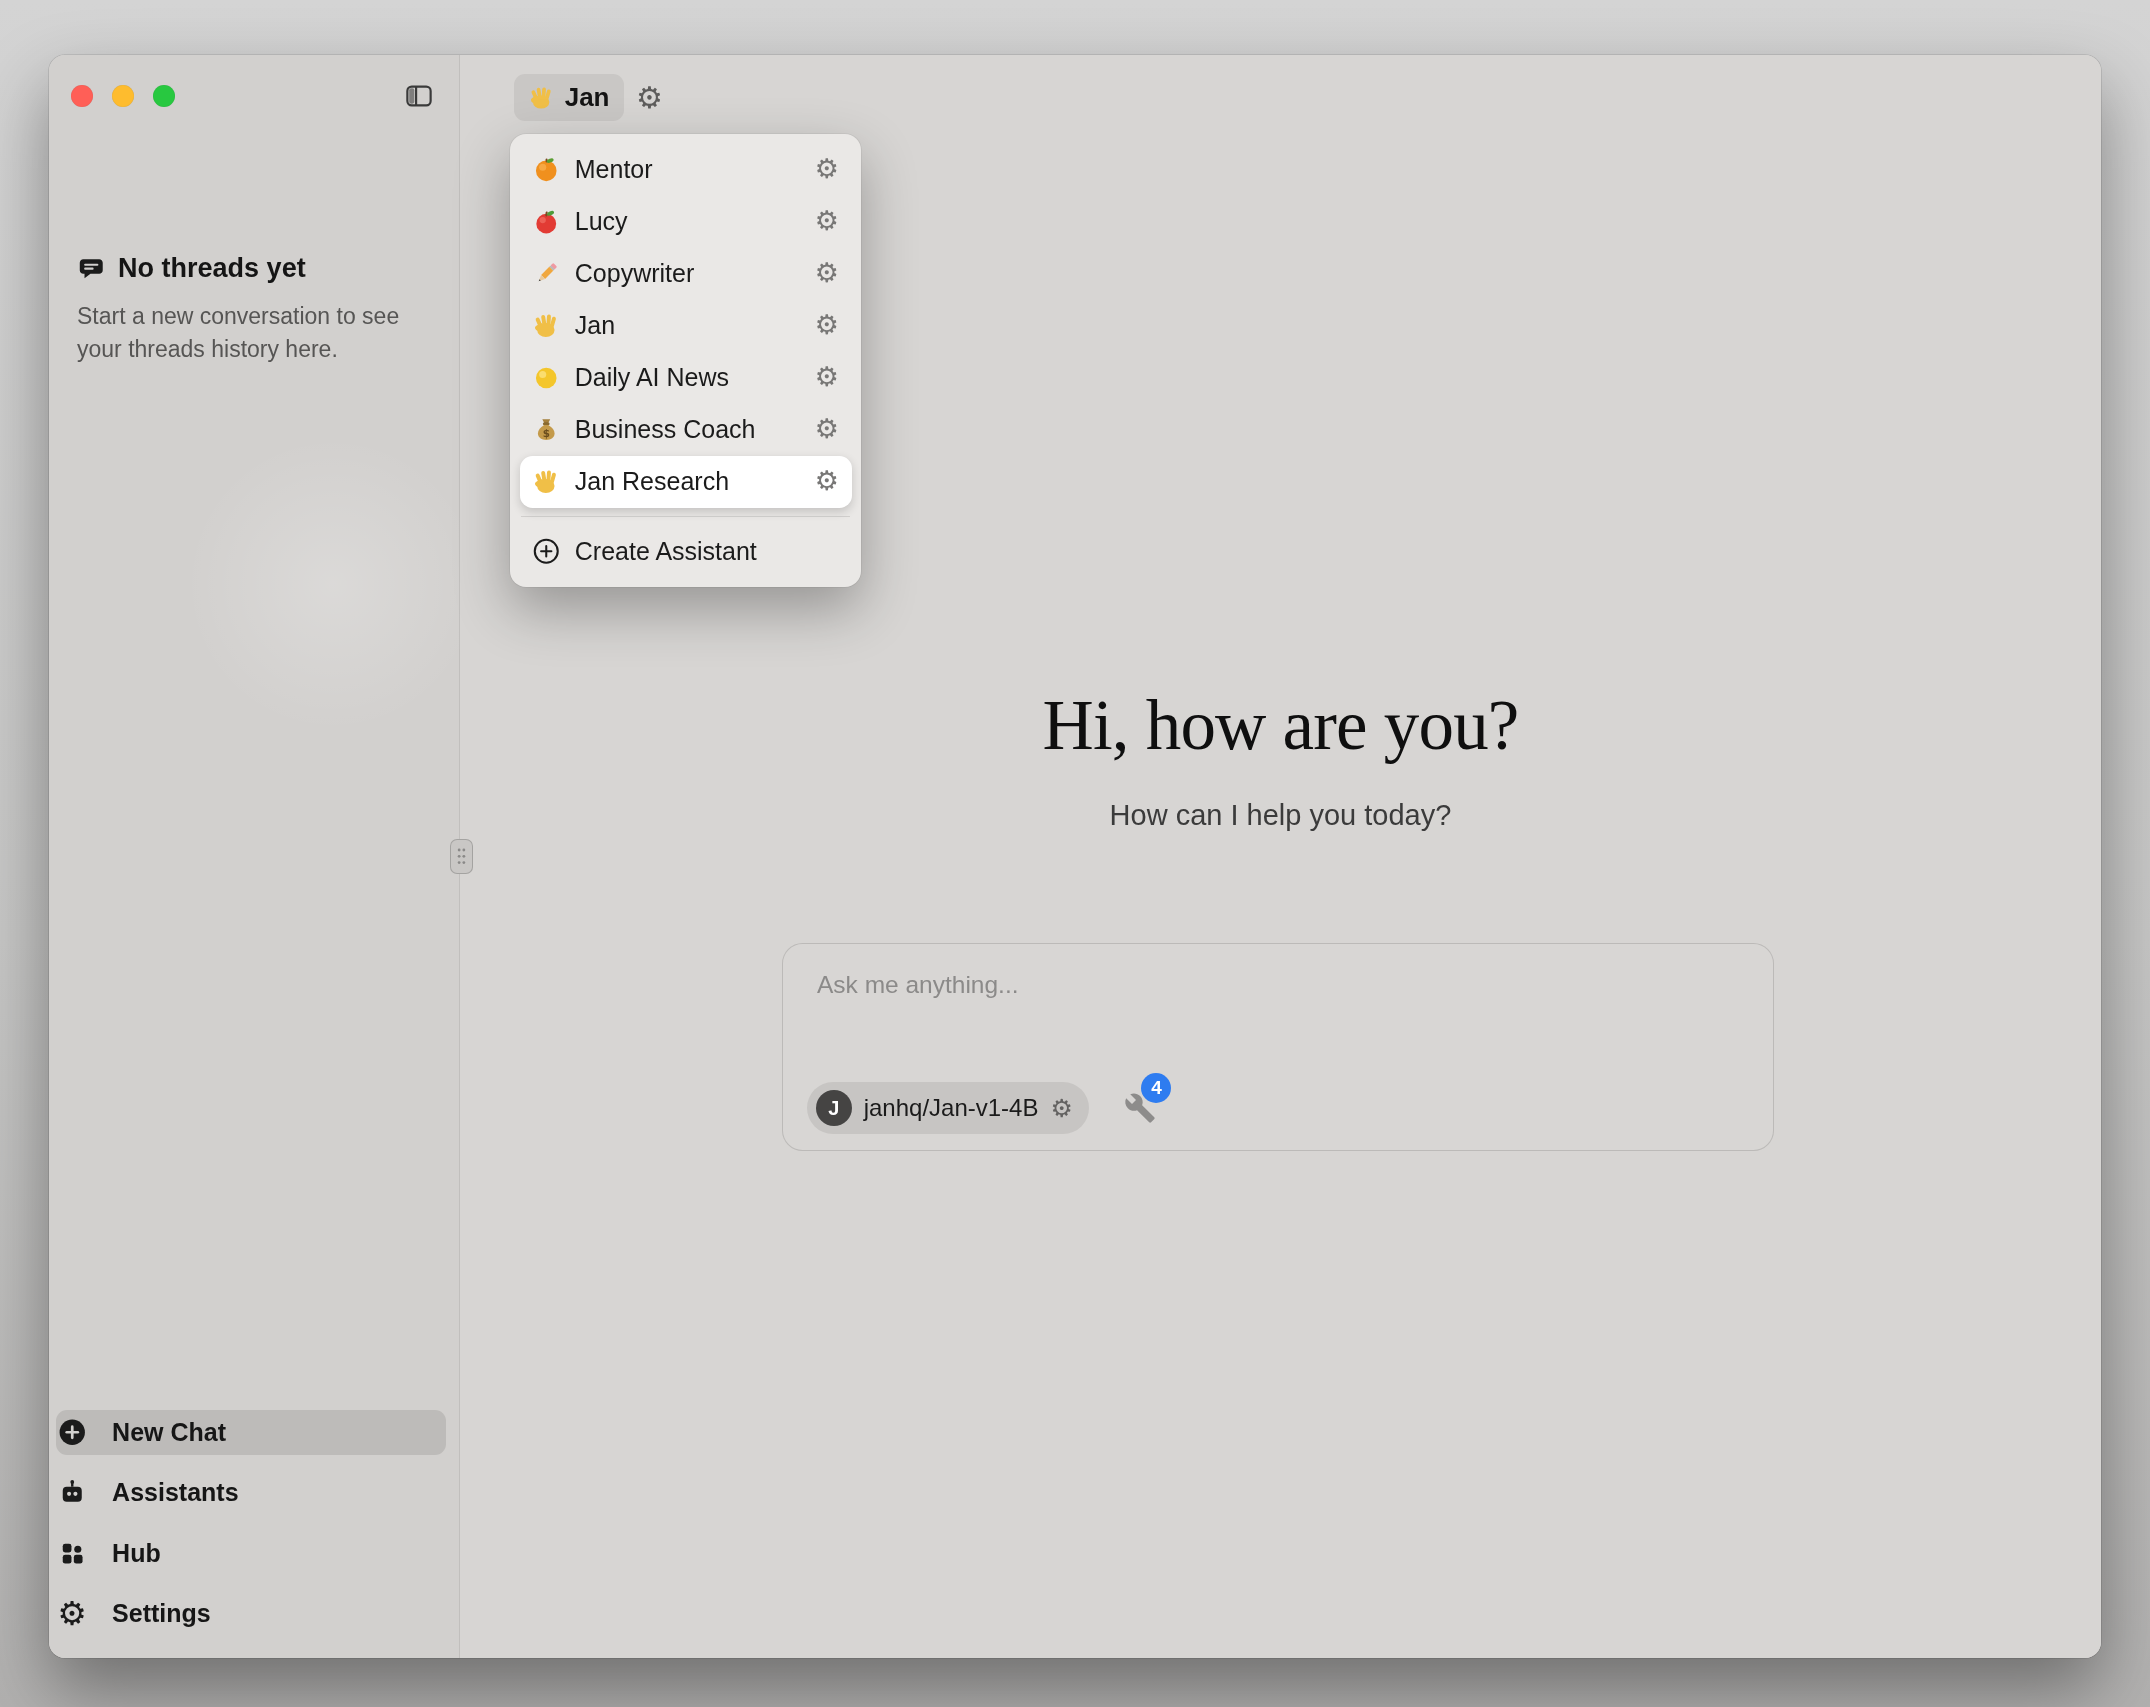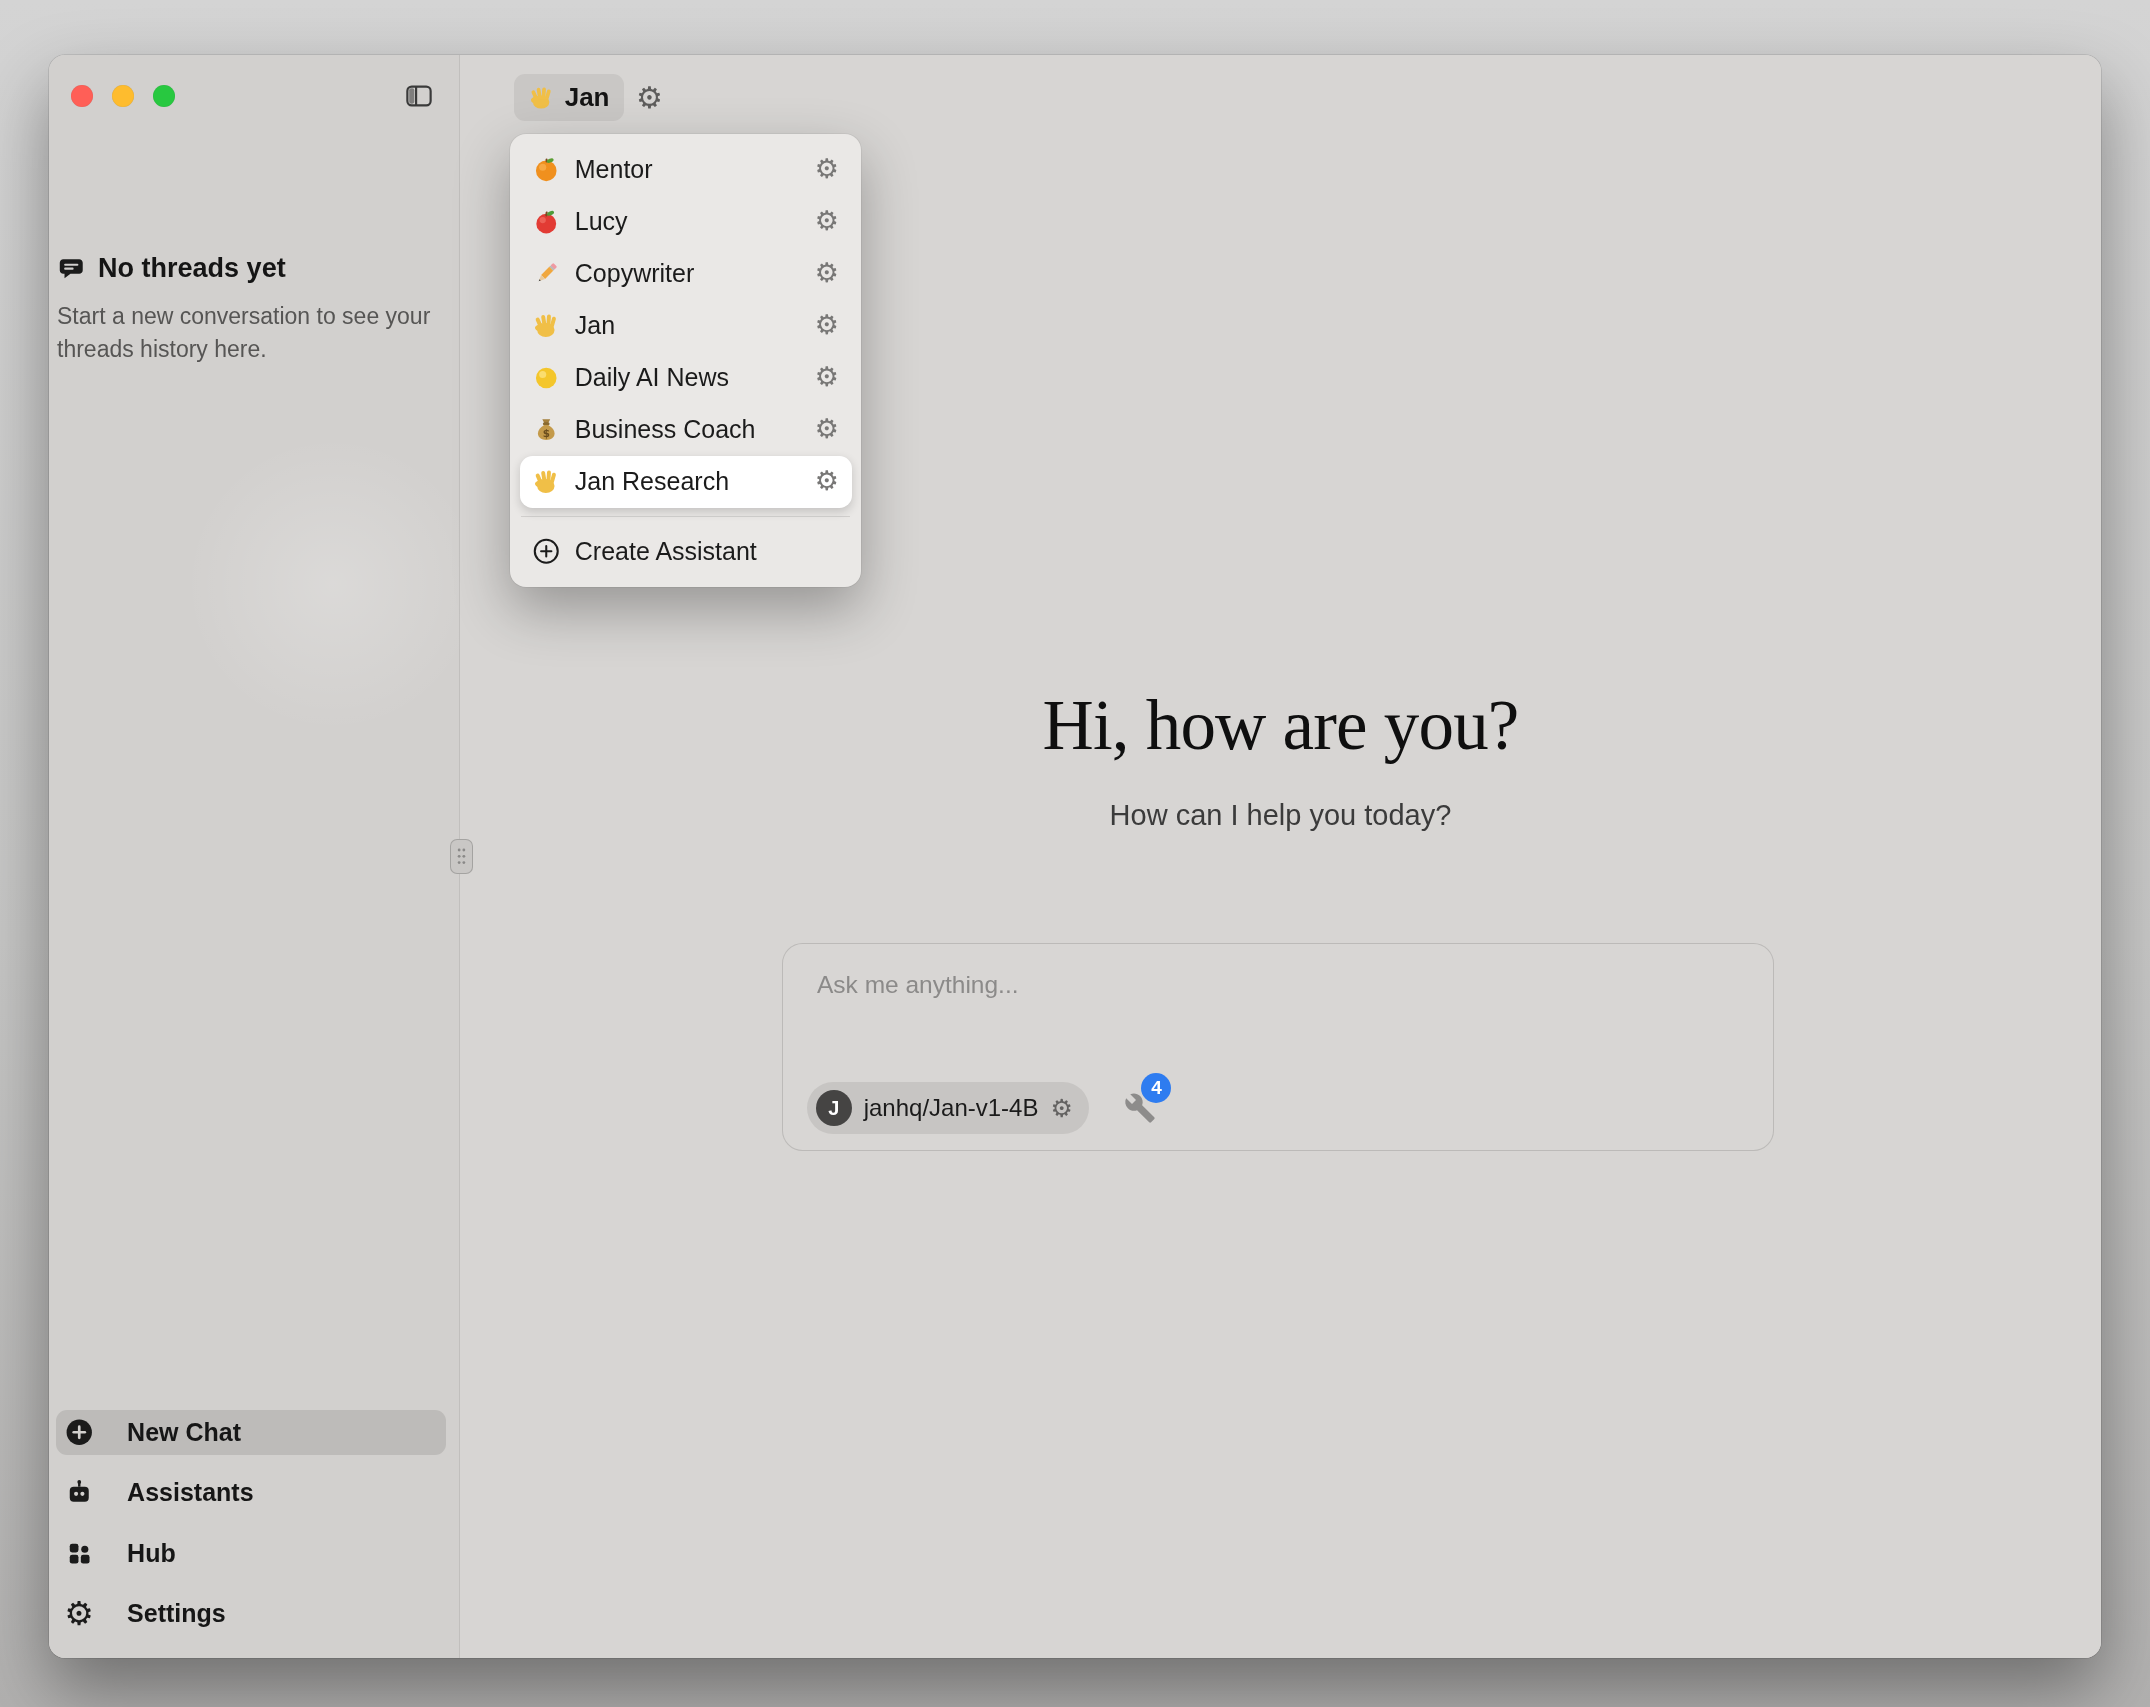--- a/index.html
+++ b/index.html
@@ -34,26 +34,26 @@
     position:absolute;left:20.6px;top:93px;width:362px;height:49px;
     background:rgba(0,0,0,.055);border:0.8px solid rgba(0,0,0,.07);
     border-radius:12.6px;display:flex;align-items:center;gap:11px;
     padding:0 14.2px;box-sizing:border-box;
   }
   .search input{
     flex:1;border:none;outline:none;background:transparent;
     font-family:inherit;font-size:24px;color:#3c3c3c;min-width:0;
   }
   .search input::placeholder{color:#7d7c7b;}
-  .empty{position:absolute;left:8px;top:198px;right:27px;}
+  .empty{position:absolute;left:28px;top:198px;right:27px;}
   .empty-title{display:flex;align-items:center;gap:12.6px;font-size:27px;font-weight:700;color:#151515;}
   .empty-desc{margin-top:16px;font-size:23px;line-height:1.42;color:#565554;}
   .side-row{
     position:absolute;left:7.1px;width:390px;height:45px;border-radius:11px;
-    display:flex;align-items:center;gap:32px;padding:0 7px;box-sizing:border-box;
+    display:flex;align-items:center;gap:24px;padding:0 0;box-sizing:border-box;
     font-size:25px;font-weight:600;color:#161616;cursor:pointer;
   }
   .side-row.active{background:#bdbbb9;}
   .side-icon{width:32px;height:32px;display:flex;align-items:center;justify-content:center;flex:none;}
   
   .main{position:absolute;left:411px;top:0;right:0;bottom:0;background:#d7d5d3;}
   .header-pill{
     position:absolute;left:54px;top:19px;height:47px;border-radius:11px;
     background:#c9c7c5;display:inline-flex;align-items:center;gap:9.5px;
     padding:0 14.2px;font-size:26px;font-weight:700;color:#141414;cursor:pointer;

